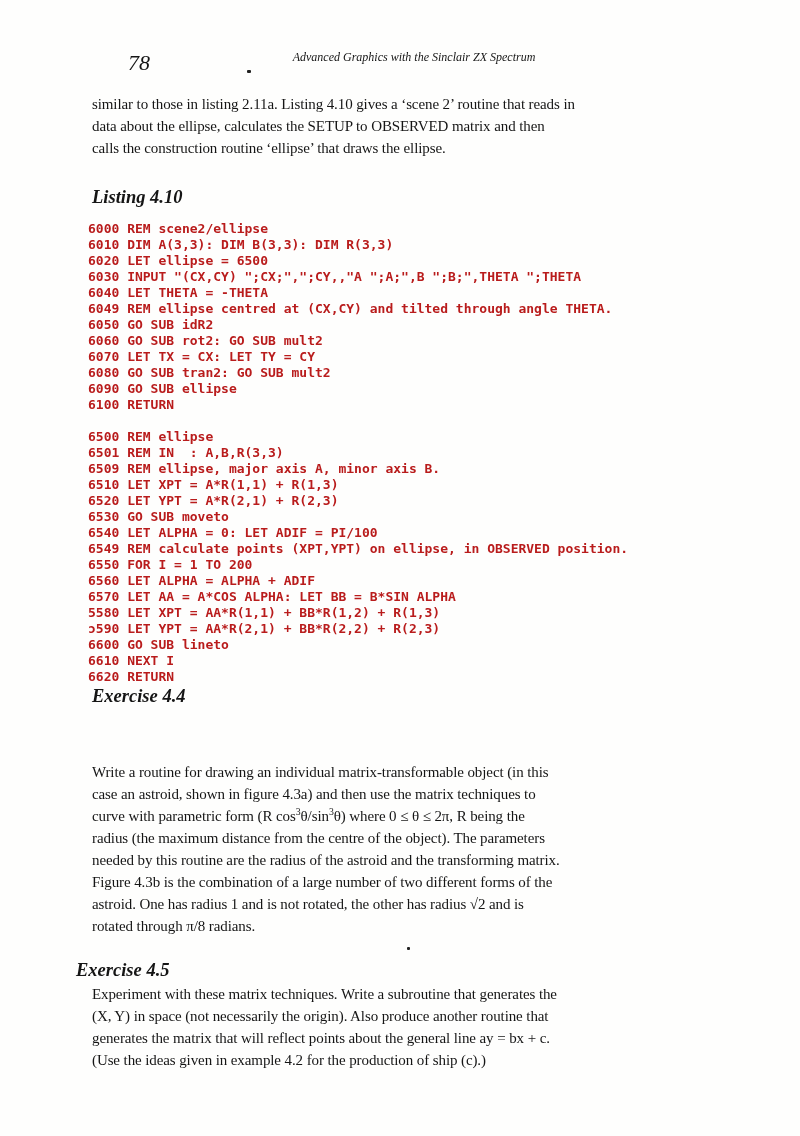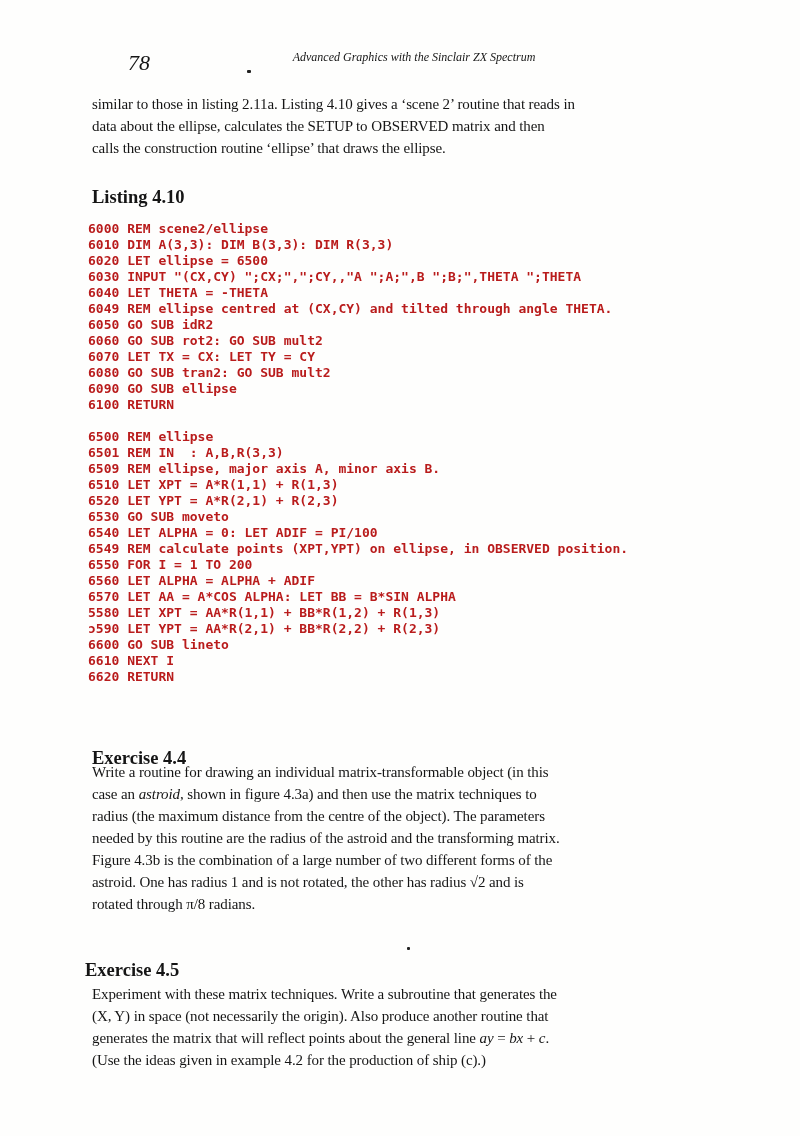--- a/index.html
+++ b/index.html
@@ -28,42 +28,43 @@
   .bodytext{
     font-size:15px;
     line-height:22px;
     white-space:nowrap;
     letter-spacing:-0.1px;
   }
   .intro{left:92px;top:93px;}
   .section-head{
     font-size:18.5px;
     font-weight:bold;
+    font-style:italic;
     white-space:nowrap;
   }
   .listing-title{left:92px;top:187px;}
   .code{
     font-family:"DejaVu Sans Mono",monospace;
     font-weight:700;
     font-size:13px;
     line-height:16px;
     white-space:pre;
     color:#b91c1c;
     left:88px;
     letter-spacing:0;
   }
   .code1{top:221px;}
   .code2{top:429px;}
-  .ex44-head{left:92px;top:748px;}
+  .ex44-head{left:92px;top:686px;}
   .ex44-body{left:92px;top:761px;}
-  .ex45-head{left:85px;top:960px;text-align:center;}
+  .ex45-head{left:76px;top:960px;text-align:center;}
   .ex45-body{left:92px;top:983px;}
   .tline{height:22px;}
   .code .tline{height:16px;}
-  .it{font-style:italic;}
+  .it{}
   sup{font-size:0.65em;line-height:0;vertical-align:super;}
   .speck{
     background:#222;
     border-radius:1px;
   }
   .speck-a{left:247px;top:70px;width:4px;height:3px;}
   .speck-b{left:407px;top:947px;width:3px;height:3px;}
 </style>
 </head>
 <body>
@@ -80,20 +81,21 @@
 
 <div class="abs section-head listing-title">Listing 4.10</div>
 
 <div class="abs code code1"><div class="tline"><span>6000 REM scene2/ellipse</span></div><div class="tline"><span>6010 DIM A(3,3): DIM B(3,3): DIM R(3,3)</span></div><div class="tline"><span>6020 LET ellipse = 6500</span></div><div class="tline"><span>6030 INPUT "(CX,CY) ";CX;",";CY,,"A ";A;",B ";B;",THETA ";THETA</span></div><div class="tline"><span>6040 LET THETA = -THETA</span></div><div class="tline"><span>6049 REM ellipse centred at (CX,CY) and tilted through angle THETA.</span></div><div class="tline"><span>6050 GO SUB idR2</span></div><div class="tline"><span>6060 GO SUB rot2: GO SUB mult2</span></div><div class="tline"><span>6070 LET TX = CX: LET TY = CY</span></div><div class="tline"><span>6080 GO SUB tran2: GO SUB mult2</span></div><div class="tline"><span>6090 GO SUB ellipse</span></div><div class="tline"><span>6100 RETURN</span></div></div>
 <div class="abs code code2"><div class="tline"><span>6500 REM ellipse</span></div><div class="tline"><span>6501 REM IN  : A,B,R(3,3)</span></div><div class="tline"><span>6509 REM ellipse, major axis A, minor axis B.</span></div><div class="tline"><span>6510 LET XPT = A*R(1,1) + R(1,3)</span></div><div class="tline"><span>6520 LET YPT = A*R(2,1) + R(2,3)</span></div><div class="tline"><span>6530 GO SUB moveto</span></div><div class="tline"><span>6540 LET ALPHA = 0: LET ADIF = PI/100</span></div><div class="tline"><span>6549 REM calculate points (XPT,YPT) on ellipse, in OBSERVED position.</span></div><div class="tline"><span>6550 FOR I = 1 TO 200</span></div><div class="tline"><span>6560 LET ALPHA = ALPHA + ADIF</span></div><div class="tline"><span>6570 LET AA = A*COS ALPHA: LET BB = B*SIN ALPHA</span></div><div class="tline"><span>5580 LET XPT = AA*R(1,1) + BB*R(1,2) + R(1,3)</span></div><div class="tline"><span>ɔ590 LET YPT = AA*R(2,1) + BB*R(2,2) + R(2,3)</span></div><div class="tline"><span>6600 GO SUB lineto</span></div><div class="tline"><span>6610 NEXT I</span></div><div class="tline"><span>6620 RETURN</span></div></div>
 
 <div class="abs section-head ex44-head">Exercise 4.4</div>
 <div class="abs bodytext ex44-body">
     <div class="tline"><span>Write a routine for drawing an individual matrix-transformable object (in this</span></div>
     <div class="tline"><span>case an </span><span class="it">astroid</span><span>, shown in figure 4.3a) and then use the matrix techniques to</span></div>
+    <div class="tline"><span>curve with parametric form (</span><span class="it">R</span><span> cos</span><sup>3</sup><span class="it">θ</span><span>/sin</span><sup>3</sup><span class="it">θ</span><span>) where 0 ≤ </span><span class="it">θ</span><span> ≤ 2π, </span><span class="it">R</span><span> being the</span></div>
     <div class="tline"><span>radius (the maximum distance from the centre of the object). The parameters</span></div>
     <div class="tline"><span>needed by this routine are the radius of the astroid and the transforming matrix.</span></div>
     <div class="tline"><span>Figure 4.3b is the combination of a large number of two different forms of the</span></div>
     <div class="tline"><span>astroid. One has radius 1 and is not rotated, the other has radius √2 and is</span></div>
     <div class="tline"><span>rotated through π/8 radians.</span></div>
   </div>
 
 <div class="abs speck speck-b"></div>
 
 <div class="abs section-head ex45-head">Exercise 4.5</div>

